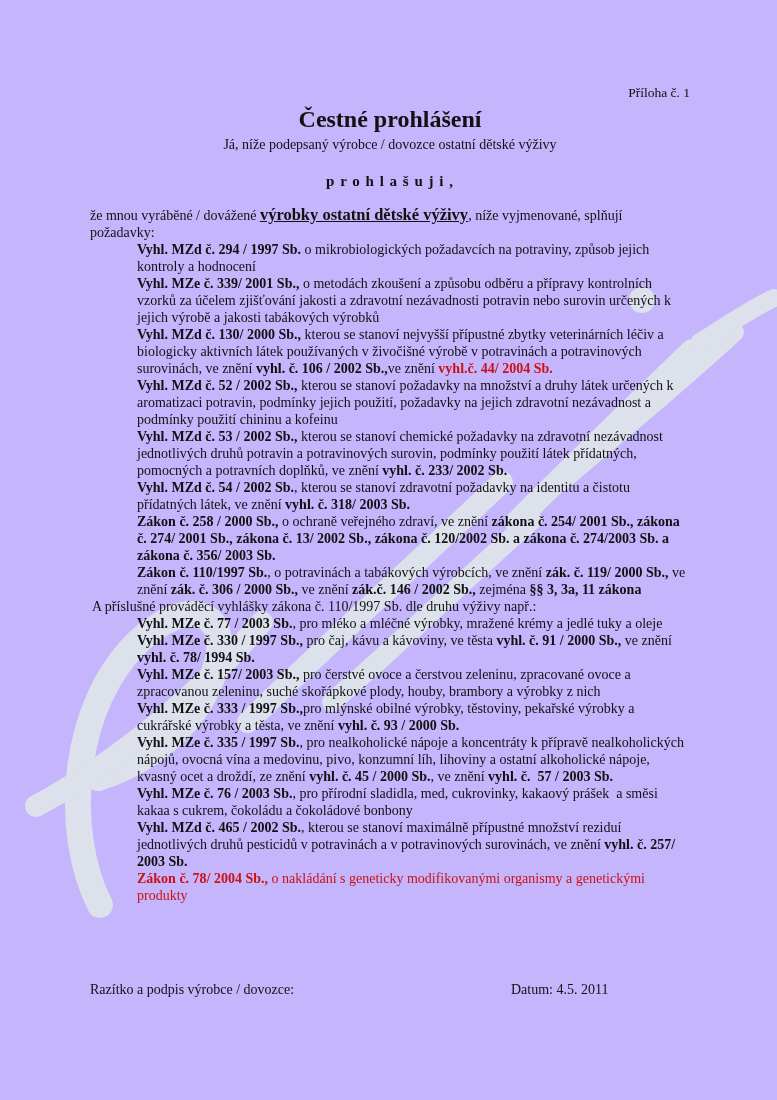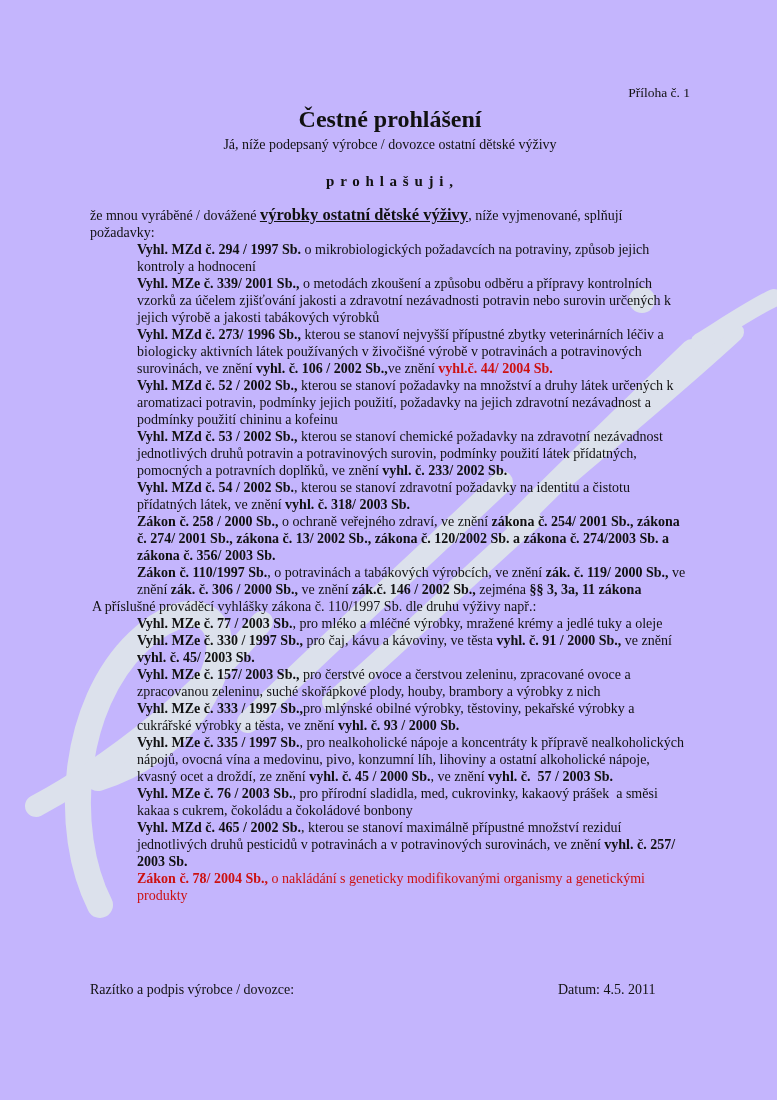--- a/index.html
+++ b/index.html
@@ -25,21 +25,21 @@
   .declare{ text-align:center; font-weight:bold; font-size:15px; letter-spacing:1px; margin-top:19px; }
   p.intro, .reg-list p{ margin:0; font-size:14px; line-height:17px; white-space:pre-wrap; }
   p.intro{ margin-top:16px; }
   .reg-list p.reg{ margin-left:47px; }
   .reg-list p.sub{ margin-left:2px; }
   .b{ font-weight:bold; }
   .red{ color:var(--red,#cc1111); }
   .u{ text-decoration:underline; }
   .big{ font-size:16.5px; line-height:17px; }
   .footer{ position:absolute; top:982px; left:90px; width:600px; font-size:14px; z-index:1; }
-  .footer .date{ position:absolute; left:468px; top:0; }
+  .footer .date{ position:absolute; left:421px; top:0; }
 </style>
 </head>
 <body>
 
 <div class="page">
 
   <svg class="watermark" width="777" height="1100" viewBox="0 0 777 1100" aria-hidden="true">
     <g fill="none" stroke="currentColor" stroke-linecap="round">
       <path d="M 100 905 C 62 830, 72 705, 138 642 C 188 594, 232 612, 216 666 C 200 722, 150 762, 98 778" stroke-width="26"></path>
       <path d="M 36 806 C 118 762, 202 692, 262 622" stroke-width="22"></path>
@@ -59,29 +59,29 @@
 
     <div class="subtitle">Já, níže podepsaný výrobce / dovozce ostatní dětské výživy</div>
 
     <div class="declare">p r o h l a š u j i ,</div>
 
     <p class="intro"><span class="">že mnou vyráběné / dovážené </span><span class="b u big">výrobky ostatní dětské výživy</span><span class="">, níže vyjmenované, splňují požadavky:</span></p>
 
     <div class="reg-list">
         <p class="reg"><span class="b">Vyhl. MZd č. 294 / 1997 Sb.</span><span class=""> o mikrobiologických požadavcích na potraviny, způsob jejich kontroly a hodnocení</span></p>
         <p class="reg"><span class="b">Vyhl. MZe č. 339/ 2001 Sb.,</span><span class=""> o metodách zkoušení a způsobu odběru a přípravy kontrolních vzorků za účelem zjišťování jakosti a zdravotní nezávadnosti potravin nebo surovin určených k jejich výrobě a jakosti tabákových výrobků</span></p>
-        <p class="reg"><span class="b">Vyhl. MZd č. 273/ 1996 Sb.,</span><span class=""> kterou se stanoví nejvyšší přípustné zbytky veterinárních léčiv a biologicky aktivních látek používaných v živočišné výrobě v potravinách a potravinových surovinách, ve znění </span><span class="b">vyhl. č. 106 / 2002 Sb.,</span><span class="">ve znění </span><span class="b red">vyhl.č. 44/ 2004 Sb.</span></p>
+        <p class="reg"><span class="b">Vyhl. MZd č. 130/ 2000 Sb.,</span><span class=""> kterou se stanoví nejvyšší přípustné zbytky veterinárních léčiv a biologicky aktivních látek používaných v živočišné výrobě v potravinách a potravinových surovinách, ve znění </span><span class="b">vyhl. č. 106 / 2002 Sb.,</span><span class="">ve znění </span><span class="b red">vyhl.č. 44/ 2004 Sb.</span></p>
         <p class="reg"><span class="b">Vyhl. MZd č. 52 / 2002 Sb.,</span><span class=""> kterou se stanoví požadavky na množství a druhy látek určených k aromatizaci potravin, podmínky jejich použití, požadavky na jejich zdravotní nezávadnost a podmínky použití chininu a kofeinu</span></p>
         <p class="reg"><span class="b">Vyhl. MZd č. 53 / 2002 Sb.,</span><span class=""> kterou se stanoví chemické požadavky na zdravotní nezávadnost jednotlivých druhů potravin a potravinových surovin, podmínky použití látek přídatných, pomocných a potravních doplňků, ve znění </span><span class="b">vyhl. č. 233/ 2002 Sb.</span></p>
         <p class="reg"><span class="b">Vyhl. MZd č. 54 / 2002 Sb.</span><span class="">, kterou se stanoví zdravotní požadavky na identitu a čistotu přídatných látek, ve znění </span><span class="b">vyhl. č. 318/ 2003 Sb.</span></p>
         <p class="reg"><span class="b">Zákon č. 258 / 2000 Sb.,</span><span class=""> o ochraně veřejného zdraví, ve znění </span><span class="b">zákona č. 254/ 2001 Sb., zákona č. 274/ 2001 Sb., zákona č. 13/ 2002 Sb., zákona č. 120/2002 Sb. a zákona č. 274/2003 Sb. a zákona č. 356/ 2003 Sb.</span></p>
         <p class="reg"><span class="b">Zákon č. 110/1997 Sb.</span><span class="">, o potravinách a tabákových výrobcích, ve znění </span><span class="b">zák. č. 119/ 2000 Sb.,</span><span class=""> ve znění </span><span class="b">zák. č. 306 / 2000 Sb.,</span><span class=""> ve znění </span><span class="b">zák.č. 146 / 2002 Sb.,</span><span class=""> zejména </span><span class="b">§§ 3, 3a, 11 zákona</span></p>
         <p class="sub"><span class="">A příslušné prováděcí vyhlášky zákona č. 110/1997 Sb. dle druhu výživy např.:</span></p>
         <p class="reg"><span class="b">Vyhl. MZe č. 77 / 2003 Sb.</span><span class="">, pro mléko a mléčné výrobky, mražené krémy a jedlé tuky a oleje</span></p>
-        <p class="reg"><span class="b">Vyhl. MZe č. 330 / 1997 Sb.,</span><span class=""> pro čaj, kávu a kávoviny, ve těsta </span><span class="b">vyhl. č. 91 / 2000 Sb.,</span><span class=""> ve znění </span><span class="b">vyhl. č. 45/ 2003 Sb.</span></p>
+        <p class="reg"><span class="b">Vyhl. MZe č. 330 / 1997 Sb.,</span><span class=""> pro čaj, kávu a kávoviny, ve těsta </span><span class="b">vyhl. č. 91 / 2000 Sb.,</span><span class=""> ve znění </span><span class="b">vyhl. č. 78/ 1994 Sb.</span></p>
         <p class="reg"><span class="b">Vyhl. MZe č. 157/ 2003 Sb.,</span><span class=""> pro čerstvé ovoce a čerstvou zeleninu, zpracované ovoce a zpracovanou zeleninu, suché skořápkové plody, houby, brambory a výrobky z nich</span></p>
         <p class="reg"><span class="b">Vyhl. MZe č. 333 / 1997 Sb.,</span><span class="">pro mlýnské obilné výrobky, těstoviny, pekařské výrobky a cukrářské výrobky a těsta, ve znění </span><span class="b">vyhl. č. 93 / 2000 Sb.</span></p>
         <p class="reg"><span class="b">Vyhl. MZe č. 335 / 1997 Sb.</span><span class="">, pro nealkoholické nápoje a koncentráty k přípravě nealkoholických nápojů, ovocná vína a medovinu, pivo, konzumní líh, lihoviny a ostatní alkoholické nápoje, kvasný ocet a droždí, ze znění </span><span class="b">vyhl. č. 45 / 2000 Sb.</span><span class="">, ve znění </span><span class="b">vyhl. č.  57 / 2003 Sb.</span></p>
         <p class="reg"><span class="b">Vyhl. MZe č. 76 / 2003 Sb.</span><span class="">, pro přírodní sladidla, med, cukrovinky, kakaový prášek  a směsi kakaa s cukrem, čokoládu a čokoládové bonbony</span></p>
         <p class="reg"><span class="b">Vyhl. MZd č. 465 / 2002 Sb.</span><span class="">, kterou se stanoví maximálně přípustné množství reziduí jednotlivých druhů pesticidů v potravinách a v potravinových surovinách, ve znění </span><span class="b">vyhl. č. 257/ 2003 Sb.</span></p>
         <p class="reg"><span class="b red">Zákon č. 78/ 2004 Sb.,</span><span class="red"> o nakládání s geneticky modifikovanými organismy a genetickými produkty</span></p>
       </div>
   </div>
 
   <div class="footer">

